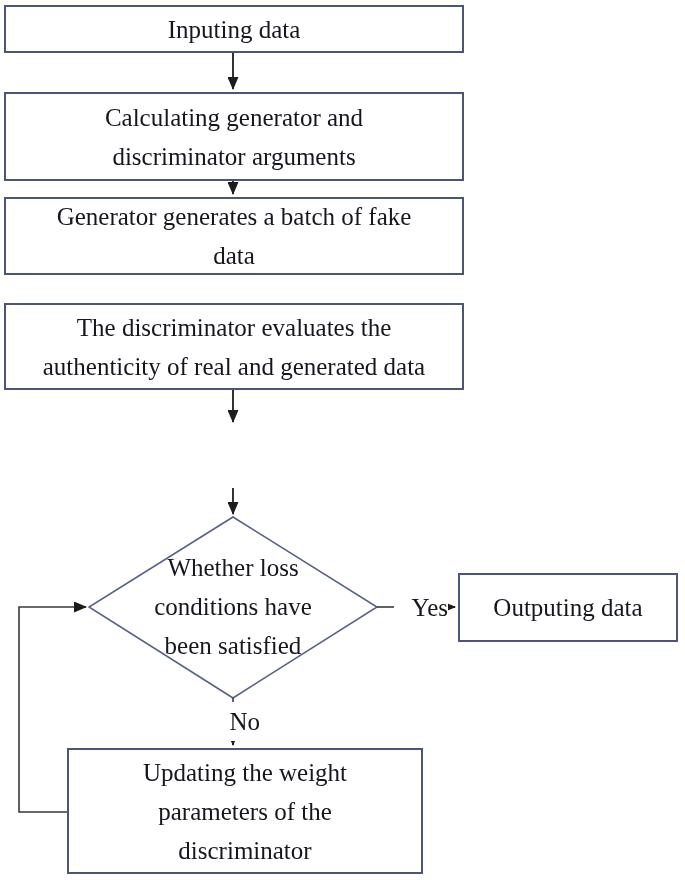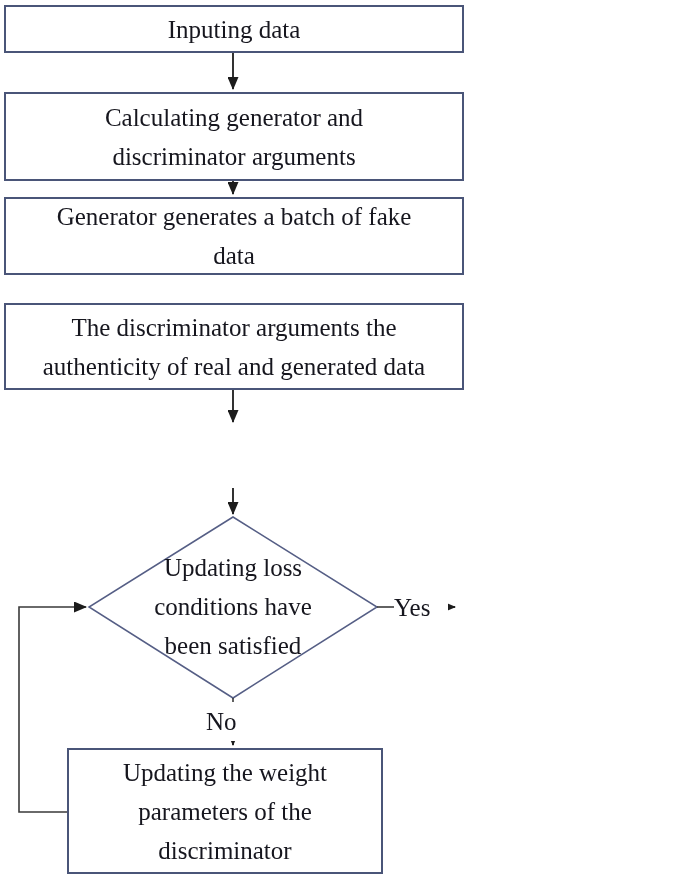--- a/index.html
+++ b/index.html
@@ -38,37 +38,37 @@
     white-space: pre-line;
     z-index: 2;
   }
   .node span { display: block; width: 100%; }
   #n-input    { left: 4px;   top: 5px;   width: 460px; height: 48px; }
   #n-init     { left: 4px;   top: 92px;  width: 460px; height: 89px; }
   #n-generate { left: 4px;   top: 197px; width: 460px; height: 78px; }
   #n-evaluate { left: 4px;   top: 303px; width: 460px; height: 87px; }
   #n-loss     { left: 4px;   top: 425px; width: 460px; height: 63px; }
   #n-output   { left: 458px; top: 573px; width: 220px; height: 69px; }
-  #n-update   { left: 67px;  top: 748px; width: 316px; height: 126px; }
+  #n-update   { left: 67px;  top: 748px; width: 356px; height: 126px; }
   .decision-label {
     position: absolute;
     left: 113px;
     top: 548px;
     width: 240px;
     text-align: center;
     font-size: 25px;
     line-height: 39px;
     white-space: pre-line;
     z-index: 3;
   }
   .edge-label {
     position: absolute;
     font-size: 25px;
     line-height: 39px;
-    text-align: left;
+    text-align: right;
     background: #ffffff;
     z-index: 3;
   }
   #lbl-yes { left: 394px; top: 588px; width: 54px; }
   #lbl-no  { left: 206px; top: 702px; width: 54px; }
 </style>
 </head>
 <body>
 
 <div class="canvas" style="--background: #ffffff; --box-border: #4a5578; --diamond-border: #555e85; --text: #16161e; --arrow: #1c1c1c; --line: #3a3a3a;">
@@ -104,29 +104,32 @@
     <span>Calculating generator and
 discriminator arguments</span>
   </div>
 
   <div class="node" id="n-generate">
     <span>Generator generates a batch of fake
 data</span>
   </div>
 
   <div class="node" id="n-evaluate">
-    <span>The discriminator arguments the
+    <span>The discriminator evaluates the
 authenticity of real and generated data</span>
   </div>
 
 
-  <div class="decision-label">Updating loss
+  <div class="decision-label">Whether loss
 conditions have
 been satisfied</div>
 
+  <div class="node" id="n-output">
+    <span>Outputing data</span>
+  </div>
 
   <div class="node" id="n-update">
     <span>Updating the weight
 parameters of the
 discriminator</span>
   </div>
 
   <div class="edge-label" id="lbl-yes">Yes</div>
   <div class="edge-label" id="lbl-no">No</div>
 

